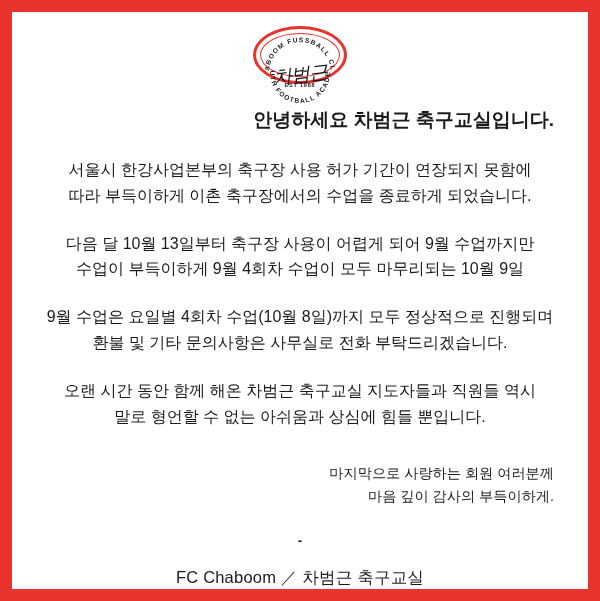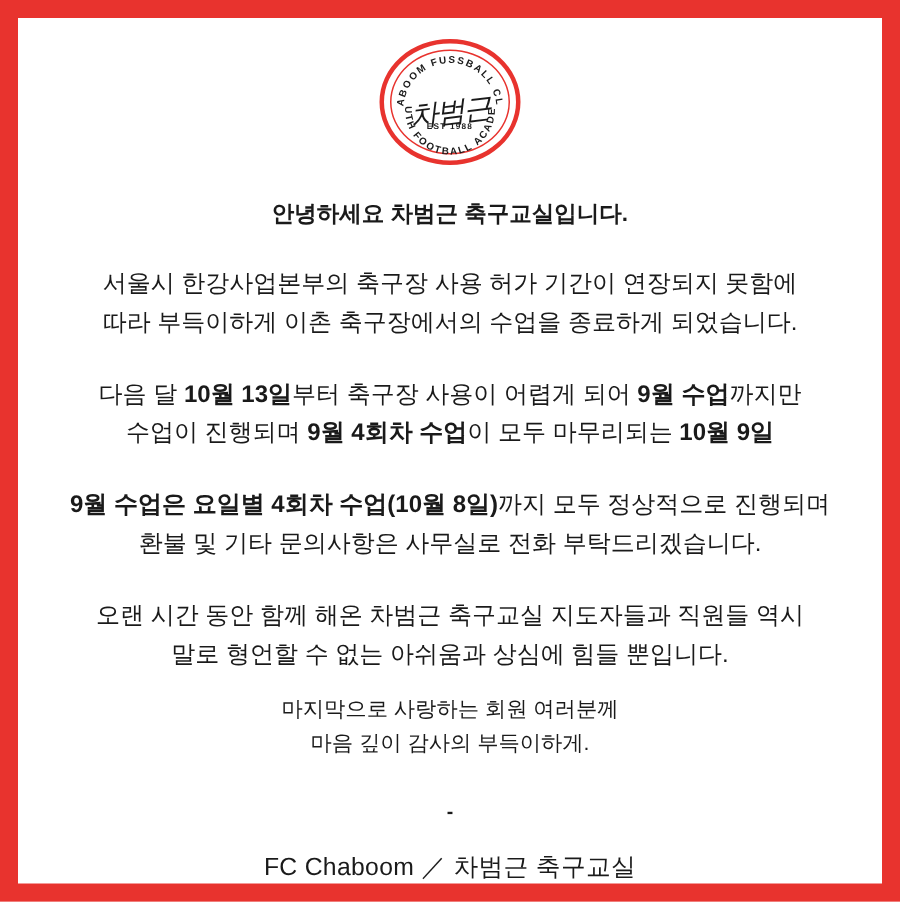--- a/index.html
+++ b/index.html
@@ -90,37 +90,39 @@
   
   .content {
     width: 100%;
     box-sizing: border-box;
     padding: 0 34px;
     text-align: center;
     color: #1a1a1a;
   }
   .greeting {
     margin-top: 22px;
-    font-size: 15px;
+    font-size: 19px;
     font-weight: bold;
     line-height: 1.5;
+    text-align: right;
   }
   .para {
     margin-top: 22px;
     font-size: 16px;
     line-height: 1.62;
     font-weight: normal;
   }
   .para b {
-    font-weight: bold;
+    font-weight: normal;
   }
   .closing {
-    margin-top: 12px;
+    margin-top: 32px;
     font-size: 14.2px;
     line-height: 1.62;
+    text-align: right;
   }
   .dash {
     margin-top: 26px;
     font-size: 13px;
     font-weight: bold;
     line-height: 1;
   }
   .signature {
     margin-top: 20px;
     font-size: 16.5px;
@@ -157,21 +159,21 @@
 
       <div class="greeting">안녕하세요 차범근 축구교실입니다.</div>
 
       <div class="para">
         <span>서울시 한강사업본부의 축구장 사용 허가 기간이 연장되지 못함에</span><br>
         <span>따라 부득이하게 이촌 축구장에서의 수업을 종료하게 되었습니다.</span>
       </div>
 
       <div class="para">
         <span>다음 달 </span><b>10월 13일</b><span>부터 축구장 사용이 어렵게 되어 </span><b>9월 수업</b><span>까지만</span><br>
-        <span>수업이 진행되며 </span><b>9월 4회차 수업</b><span>이 모두 마무리되는 </span><b>10월 9일</b><br>
+        <span>수업이 부득이하게 </span><b>9월 4회차 수업</b><span>이 모두 마무리되는 </span><b>10월 9일</b><br>
       </div>
 
       <div class="para">
         <b>9월 수업은 요일별 4회차 수업(10월 8일)</b><span>까지 모두 정상적으로 진행되며</span><br>
         <span>환불 및 기타 문의사항은 사무실로 전화 부탁드리겠습니다.</span>
       </div>
 
       <div class="para">
         <span>오랜 시간 동안 함께 해온 차범근 축구교실 지도자들과 직원들 역시</span><br>
         <span>말로 형언할 수 없는 아쉬움과 상심에 힘들 뿐입니다.</span>

